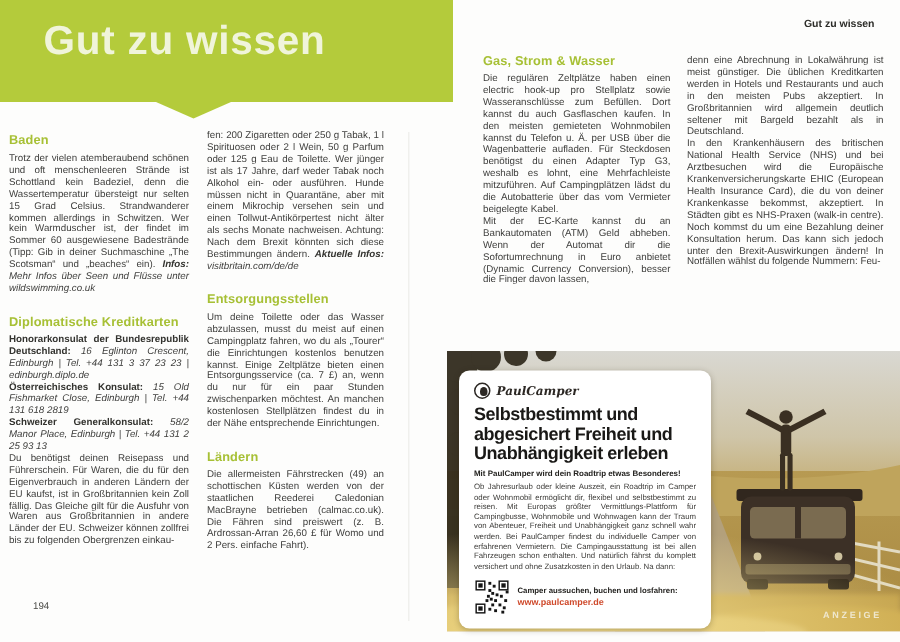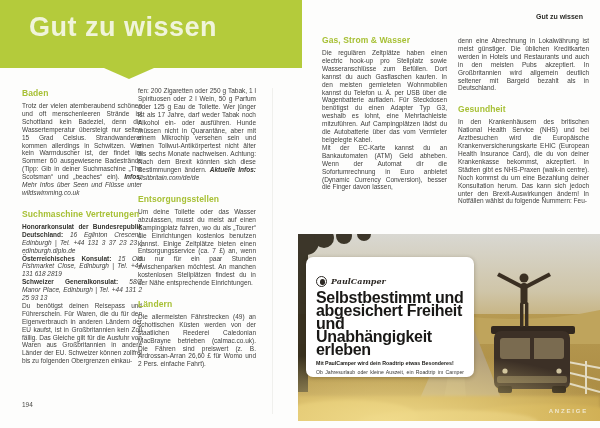--- a/index.html
+++ b/index.html
@@ -17,50 +17,50 @@
   .banner-arrow {
     position:absolute; left:104px; top:68px; width:0; height:0;
     border-left:25px solid transparent; border-right:25px solid transparent;
     border-top:11px solid #b4cb3b;
   }
   .running-header { position:absolute; top:13px; right:17px; font-size:7px; font-weight:bold; color:#2c2c28; }
   .gutter { position:absolute; left:272px; top:88px; width:1px; height:326px; background:#f0f0ed; }
 
   
   .col { position:absolute; }
-  #col1 { left:22px;  top:87px; width:120px; }
+  #col1 { left:6px;  top:87px; width:120px; }
   #col2 { left:138px; top:87px; width:118px; }
   #col3 { left:322px; top:34px; width:125px; }
   #col4 { left:458px; top:37px; width:131px; }
   .col h2 { color:#a7c035; font-size:8.5px; font-weight:bold; margin:12px 0 4px; letter-spacing:.1px; }
   .col h2:first-child { margin-top:1px; }
   .col p { font-size:6.5px; line-height:7.9px; color:#3e3e3c; text-align:justify; }
   .col p b { color:#33332f; }
   .col p i { font-style:italic; }
   .entry { margin:0; }
   .pagenum { position:absolute; left:22px; top:401px; font-size:6.5px; color:#4a4a46; }
 
   
   .ad-photo { position:absolute; left:298px; top:234px; width:302px; height:187px; overflow:hidden; }
   .ad-photo svg { display:block; width:100%; height:100%; }
   .anzeige { position:absolute; right:12px; bottom:7px; font-size:6px; font-weight:bold;
              letter-spacing:1.8px; color:#efe7cd; }
   .ad-card {
-    position:absolute; left:306px; top:247px; width:168px; height:120px;
-    background:#ffffff; border-radius:7px; padding:18px 10px 6px;
-    box-shadow:0 1px 4px rgba(40,30,10,.3); overflow:hidden;margin-top:10px;
+    position:absolute; left:306px; top:247px; width:168px; height:172px;
+    background:#ffffff; border-radius:7px; padding:7px 10px 6px;
+    box-shadow:0 1px 4px rgba(40,30,10,.3); overflow:hidden;
   }
   .ad-logo-row { display:flex; align-items:center; gap:4px; height:12px; }
   .ad-logo-circle { position:relative; width:11px; height:11px; border:1px solid #2c2824;
                     border-radius:50%; background:#fff; flex:none; }
   .ad-logo-circle::after { content:""; position:absolute; left:2.5px; top:2px; width:5px; height:6px;
                     background:#2c2824; border-radius:50% 50% 45% 45%; }
   .ad-brand { font-family:"DejaVu Serif", serif; font-style:italic; font-weight:bold;
               font-size:8px; color:#2c2824; }
-  .ad-headline { margin-top:4px; font-size:16px; line-height:13px; font-weight:bold;
+  .ad-headline { margin-top:4px; font-size:12px; line-height:13px; font-weight:bold;
                  letter-spacing:-.3px; color:#191816; }
   .ad-sub { margin-top:4px; font-size:5.3px; font-weight:bold; color:#22211e; }
   .ad-body { margin-top:3px; font-size:5.2px; line-height:6.6px; text-align:justify; color:#3a3936; }
   .ad-cta { display:flex; gap:5px; margin-top:5px; align-items:center; }
   .qr { width:24px; height:24px; flex:none; }
   .ad-cta-label { font-size:5.2px; font-weight:bold; color:#1e1d1a; }
   .ad-cta-url { font-size:6px; font-weight:bold; color:#cf4a2c; margin-top:2px; }
 </style>
 </head>
 <body>
@@ -71,21 +71,21 @@
     <h1>Gut zu wissen</h1>
   </header>
   <div class="banner-arrow"></div>
   <div class="running-header">Gut zu wissen</div>
   <div class="gutter"></div>
 
   <div class="col" id="col1">
     <h2>Baden</h2>
     <p><span>Trotz der vielen atemberaubend schönen und oft menschenleeren Strände ist Schottland kein Badeziel, denn die Wassertemperatur übersteigt nur selten 15 Grad Celsius. Strandwanderer kommen allerdings in Schwitzen. Wer kein Warmduscher ist, der findet im Sommer 60 ausgewiesene Badestrände (Tipp: Gib in deiner Suchmaschine „The Scotsman“ und „beaches“ ein).</span> <b><i>Infos:</i></b> <i>Mehr Infos über Seen und Flüsse unter wildswimming.co.uk</i></p>
 
-    <h2>Suchmaschine Vertretungen</h2>
+    <h2>Diplomatische Kreditkarten</h2>
     <p class="entry"><b>Honorarkonsulat der Bundesrepublik Deutschland:</b> <i>16 Eglinton Crescent, Edinburgh | Tel. +44 131 3 37 23 23 | edinburgh.diplo.de</i></p>
     <p class="entry"><b>Österreichisches Konsulat:</b> <i>15 Old Fishmarket Close, Edinburgh | Tel. +44 131 618 2819</i></p>
     <p class="entry"><b>Schweizer Generalkonsulat:</b> <i>58/2 Manor Place, Edinburgh | Tel. +44 131 2 25 93 13</i></p>
 
     <p>Du benötigst deinen Reisepass und Führerschein. Für Waren, die du für den Eigenverbrauch in anderen Ländern der EU kaufst, ist in Großbritannien kein Zoll fällig. Das Gleiche gilt für die Ausfuhr von Waren aus Großbritannien in andere Länder der EU. Schweizer können zollfrei bis zu folgenden Obergrenzen einkau-</p>
   </div>
 
   <div class="col" id="col2">
     <p><span>fen: 200 Zigaretten oder 250 g Tabak, 1 l Spirituosen oder 2 l Wein, 50 g Parfum oder 125 g Eau de Toilette. Wer jünger ist als 17 Jahre, darf weder Tabak noch Alkohol ein- oder ausführen. Hunde müssen nicht in Quarantäne, aber mit einem Mikrochip versehen sein und einen Tollwut-Antikörpertest nicht älter als sechs Monate nachweisen. Achtung: Nach dem Brexit könnten sich diese Bestimmungen ändern.</span> <b><i>Aktuelle Infos:</i></b> <i>visitbritain.com/de/de</i></p>
 
@@ -99,21 +99,20 @@
   <div class="col" id="col3">
     <h2>Gas, Strom &amp; Wasser</h2>
     <p>Die regulären Zeltplätze haben einen electric hook-up pro Stellplatz sowie Wasseranschlüsse zum Befüllen. Dort kannst du auch Gasflaschen kaufen. In den meisten gemieteten Wohnmobilen kannst du Telefon u. Ä. per USB über die Wagenbatterie aufladen. Für Steckdosen benötigst du einen Adapter Typ G3, weshalb es lohnt, eine Mehrfachleiste mitzuführen. Auf Campingplätzen lädst du die Autobatterie über das vom Vermieter beigelegte Kabel.</p>
 
     <p>Mit der EC-Karte kannst du an Bankautomaten (ATM) Geld abheben. Wenn der Automat dir die Sofortumrechnung in Euro anbietet (Dynamic Currency Conversion), besser die Finger davon lassen,</p>
   </div>
 
   <div class="col" id="col4">
     <p>denn eine Abrechnung in Lokalwährung ist meist günstiger. Die üblichen Kreditkarten werden in Hotels und Restaurants und auch in den meisten Pubs akzeptiert. In Großbritannien wird allgemein deutlich seltener mit Bargeld bezahlt als in Deutschland.</p>
 
-    <h2>Gesundheit</h2>
     <p>In den Krankenhäusern des britischen National Health Service (NHS) und bei Arztbesuchen wird die Europäische Krankenversicherungskarte EHIC (European Health Insurance Card), die du von deiner Krankenkasse bekommst, akzeptiert. In Städten gibt es NHS-Praxen (walk-in centre). Noch kommst du um eine Bezahlung deiner Konsultation herum. Das kann sich jedoch unter den Brexit-Auswirkungen ändern! In Notfällen wählst du folgende Nummern: Feu-</p>
   </div>
 
   <div class="pagenum">194</div>
 
   <div class="ad-photo">
     <svg viewBox="0 0 302 187" preserveAspectRatio="none">
       <defs>
         <linearGradient id="sky" x1="0" y1="0" x2="0" y2="1">
           <stop offset="0" stop-color="#d9d8d2"></stop>

